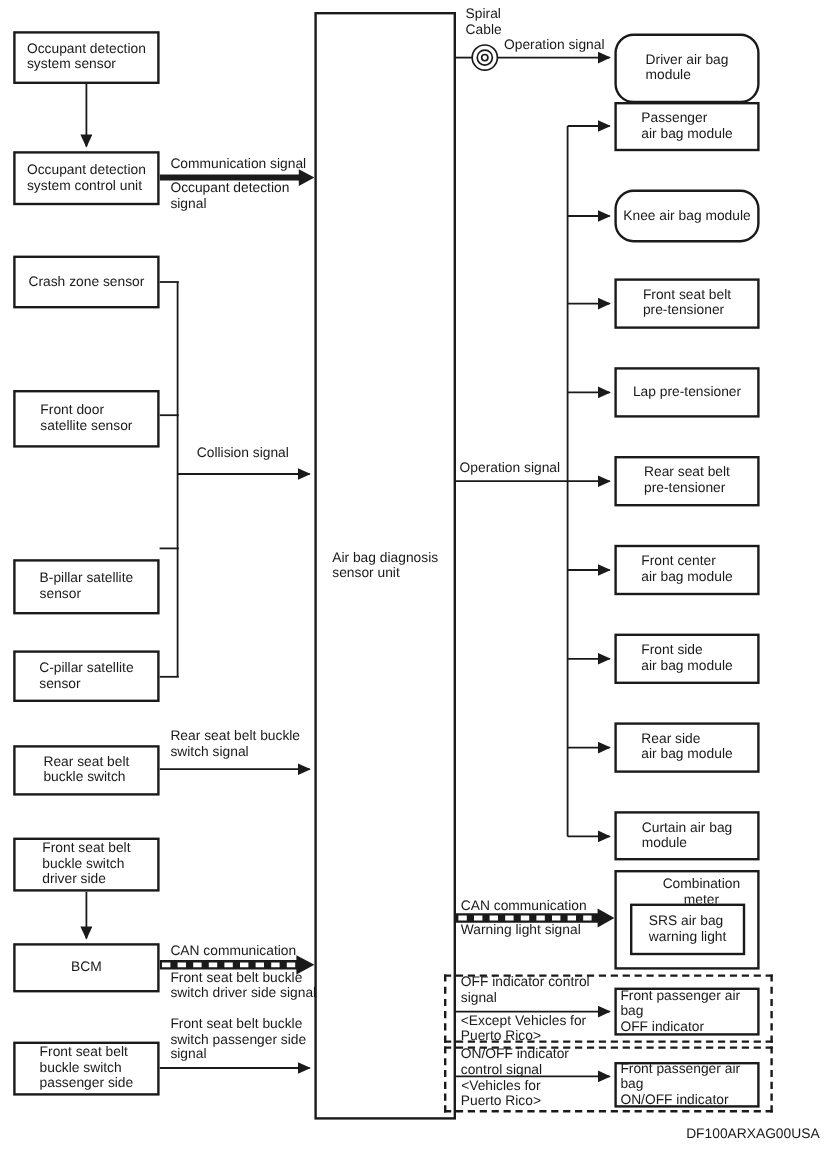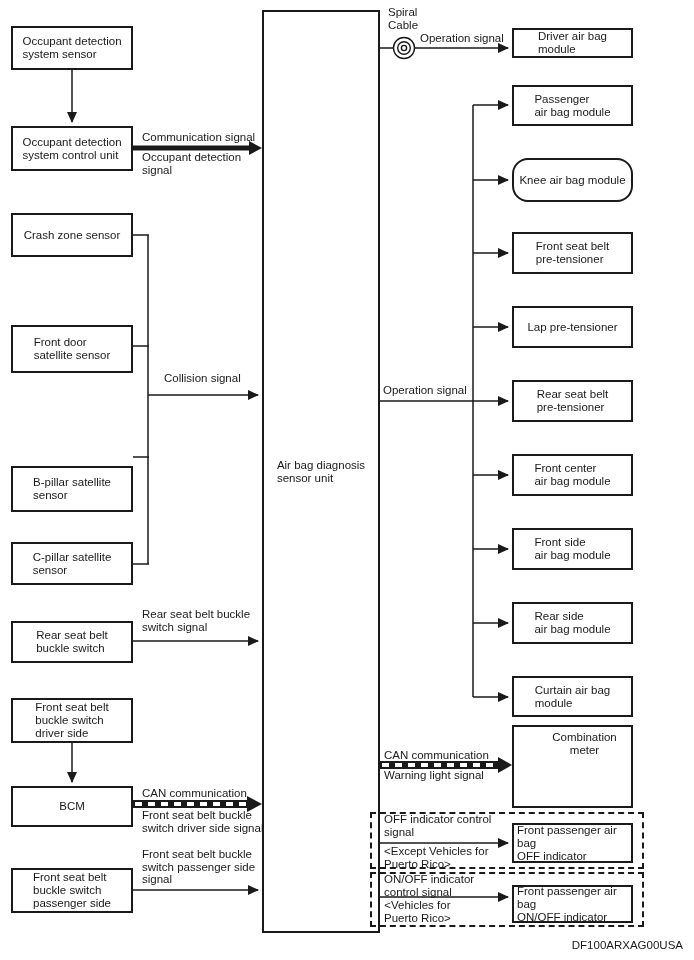--- a/index.html
+++ b/index.html
@@ -167,21 +167,21 @@
     </div>
   </div>
 <div class="box" style="left:11px; top:868px; width:122px; height:45px;">
     <div class="lines">
       <div>Front seat belt</div>
       <div>buckle switch</div>
       <div>passenger side</div>
     </div>
   </div>
 
-<div class="box" style="left:512px; top:28px;  width:121px; height:30px;">
+<div class="box" style="left:512px; top:28px;  width:121px; height:58px;border-radius:16px;">
     <div class="lines">
       <div>Driver air bag</div>
       <div>module</div>
     </div>
   </div>
 <div class="box" style="left:512px; top:85px;  width:121px; height:41px;">
     <div class="lines">
       <div>Passenger</div>
       <div>air bag module</div>
     </div>
@@ -228,20 +228,26 @@
   </div>
 <div class="box" style="left:512px; top:676px; width:121px; height:41px;">
     <div class="lines">
       <div>Curtain air bag</div>
       <div>module</div>
     </div>
   </div>
 
 <div class="box meter-box" style="left:512px; top:725px; width:121px; height:83px;">
   <div class="meter-title">Combination meter</div>
+  <div class="inner-box">
+    <div class="lines">
+        <div>SRS air bag</div>
+        <div>warning light</div>
+      </div>
+  </div>
 </div>
 
 <div class="box box-tight" style="left:512px; top:823px; width:121px; height:40px;">
     <div class="lines">
       <div>Front passenger air bag</div>
       <div>OFF indicator</div>
     </div>
   </div>
 <div class="box box-tight" style="left:512px; top:885px; width:121px; height:38px;">
     <div class="lines">

